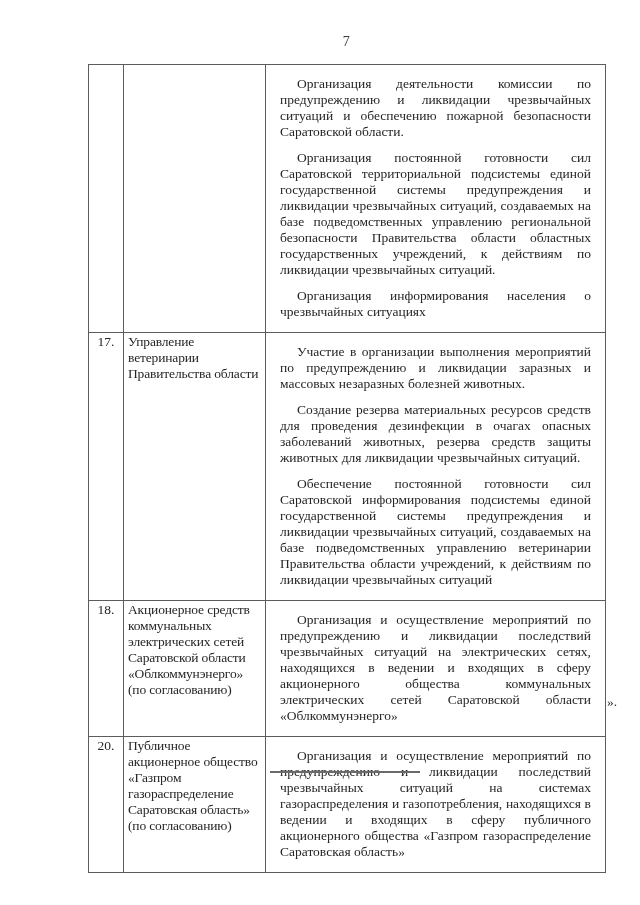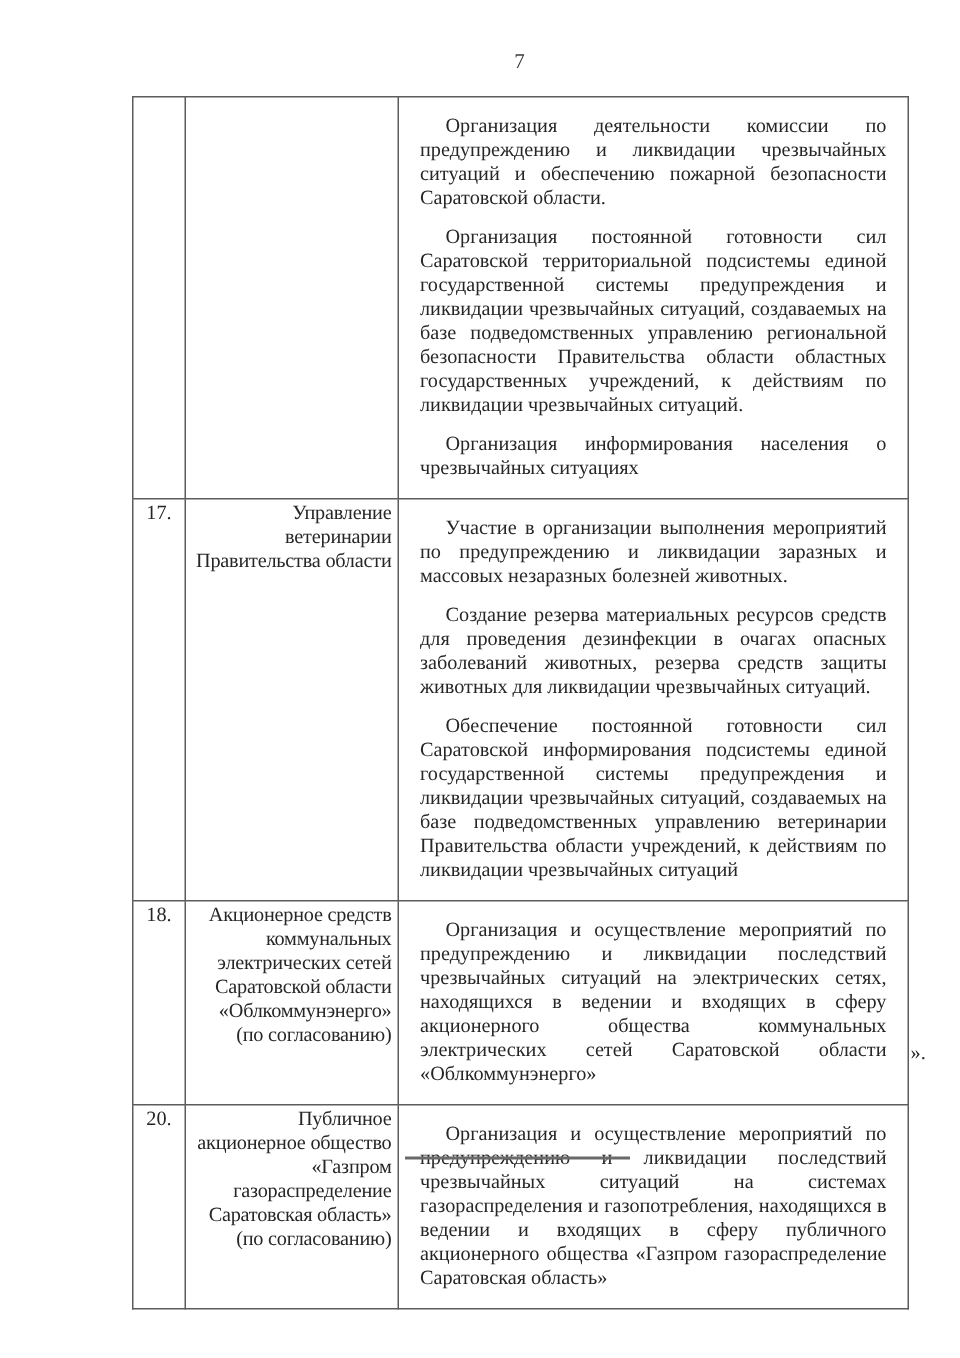--- a/index.html
+++ b/index.html
@@ -43,21 +43,20 @@
   }
   td.num-cell {
     text-align: center;
     padding-left: 1px;
     padding-right: 1px;
   }
   td.org-cell {
     padding-left: 4px;
     padding-right: 2px;
     letter-spacing: -0.15px;
-    text-align: right;
   }
   td.desc-cell p {
     margin: 10px;
     text-align: justify;
     text-indent: 17px;
   }
   .closing-mark {
     position: absolute;
     left: 607px;
     top: 694px;

